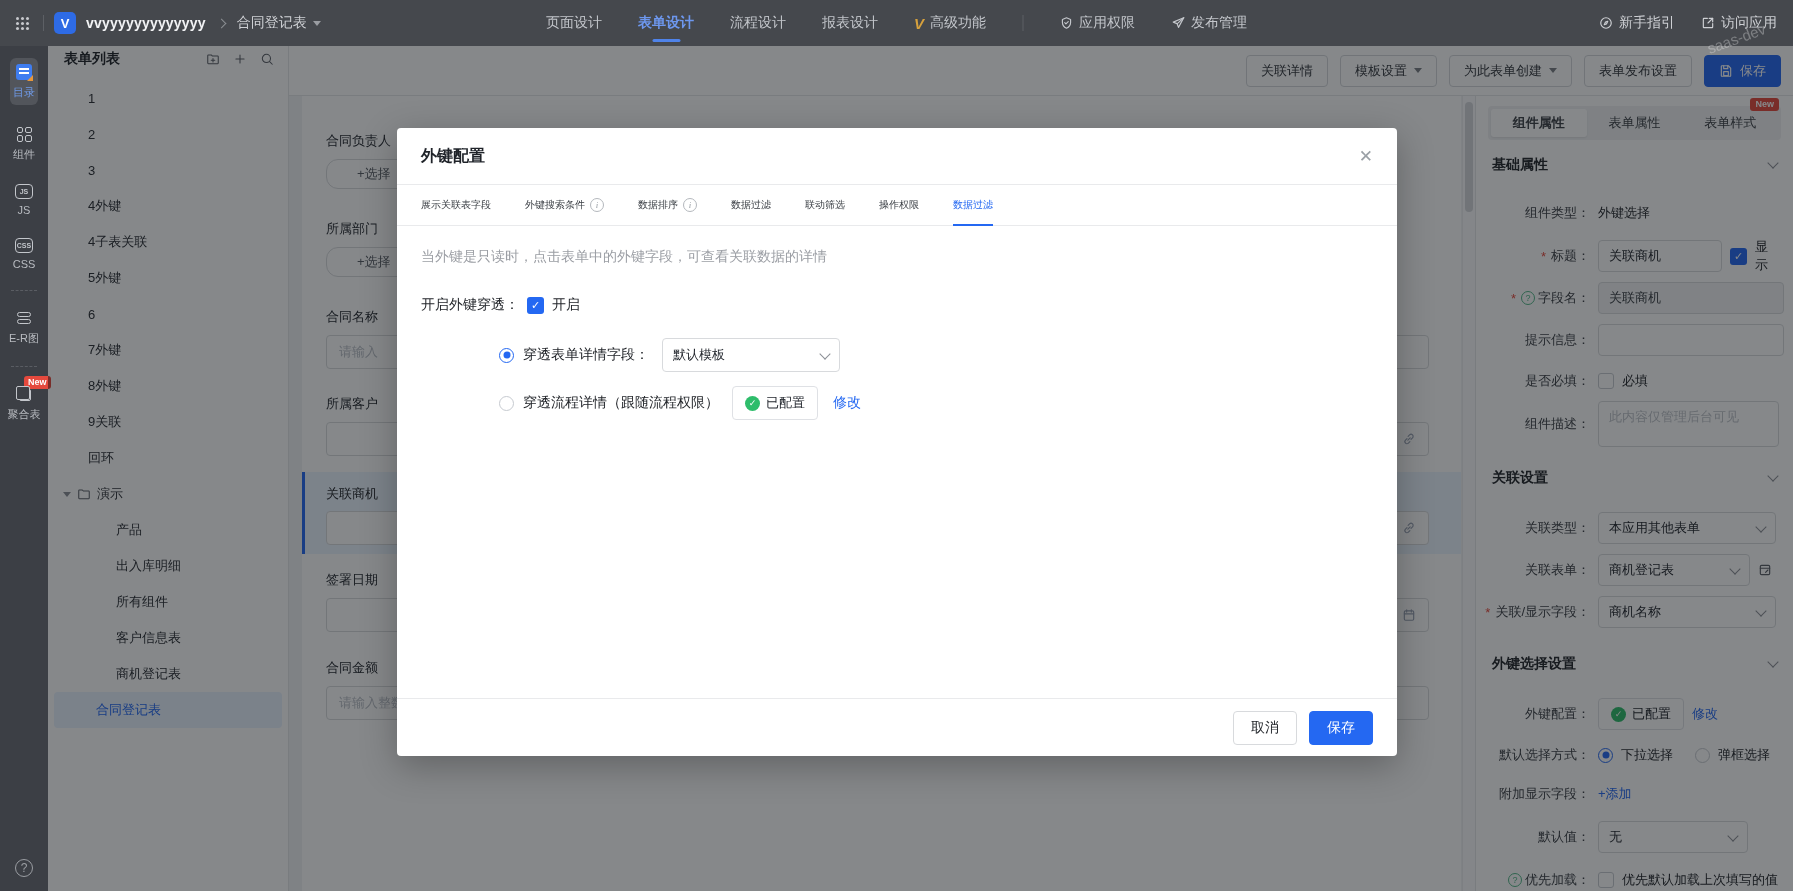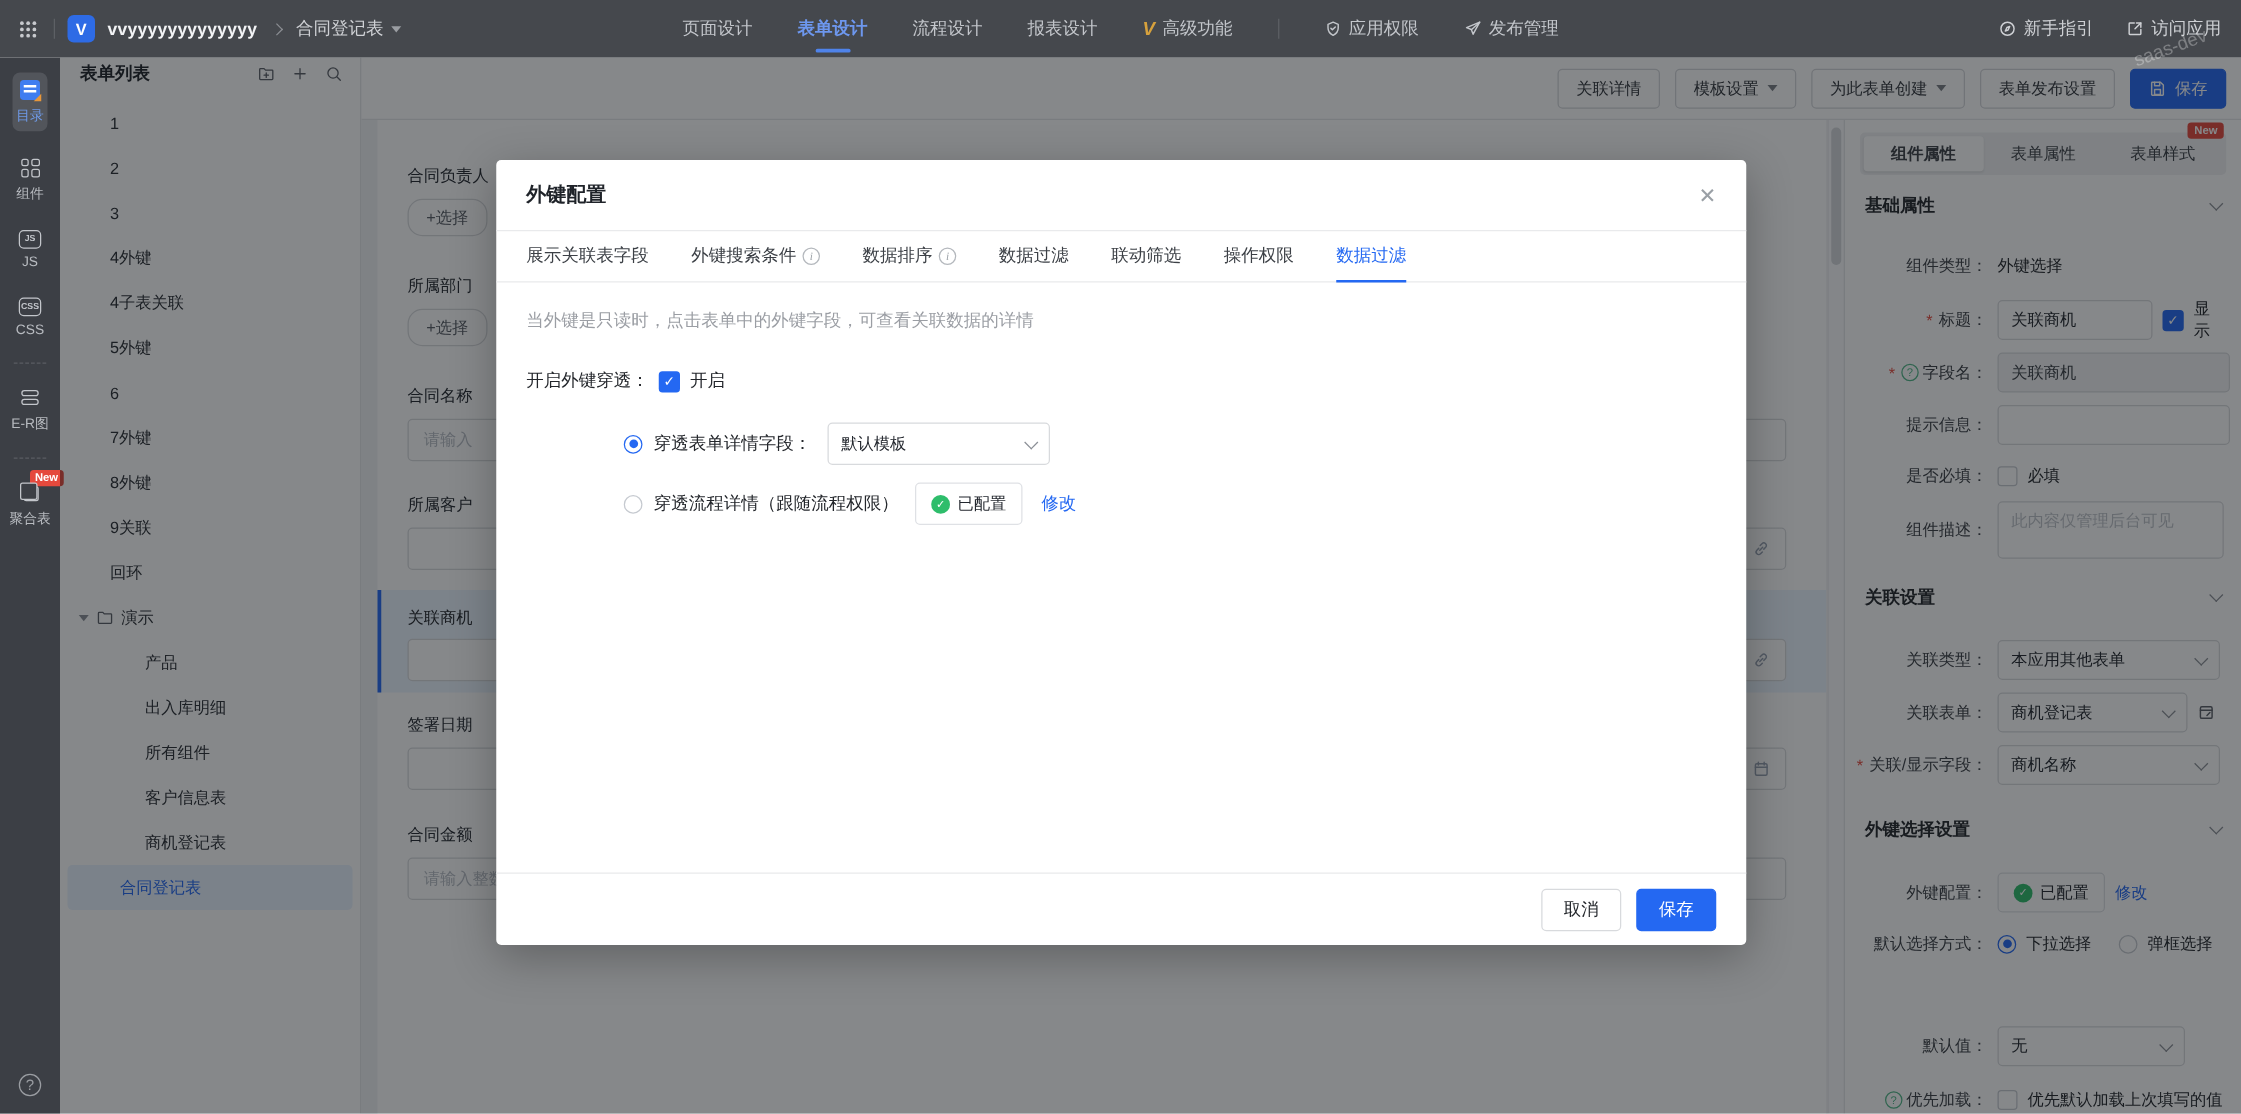--- a/index.html
+++ b/index.html
@@ -69,21 +69,21 @@
 .folder-ic{width:14px;height:14px;stroke:#5a5e66;fill:none;stroke-width:1.8}
 .frow.selected{background:#e8f2ff;color:#2468f2;border-radius:4px;margin:0 6px;padding-left:42px}
 
 
 .canvas{position:absolute;left:241px;top:50px;right:318px;bottom:0;background:#f0f2f5}
 .scroll-strip{position:absolute;right:0;top:0;bottom:0;width:13px;background:#fafbfc;border-left:1px solid #ececee}
 .scroll-thumb{position:absolute;right:2px;top:6px;width:8px;height:110px;border-radius:4px;background:#d4d6da}
 .card{position:absolute;left:13px;top:0;right:14px;bottom:0;background:#fff}
 .cfield{position:absolute;left:24px;right:32px}
 .cfield .flabel{font-size:13px;color:#23272e;margin-bottom:9px}
-.chip{display:inline-flex;align-items:center;height:30px;padding:0 14px;border:1px solid #d8dadd;border-radius:12px;color:#595e66;font-size:13px;background:#fff;cursor:pointer}
+.chip{display:inline-flex;align-items:center;height:30px;padding:0 30px;border:1px solid #d8dadd;border-radius:12px;color:#595e66;font-size:13px;background:#fff;cursor:pointer}
 .cinput{height:34px;border:1px solid #d8dadd;border-radius:4px;background:#fff;display:flex;align-items:center;padding:0 12px;font-size:13px;color:#23272e}
 .cinput .ph{color:#b9bec6}
 .cinput .right-ic{margin-left:auto;color:#98a2b3}
 .sel-field{position:absolute;left:0;right:0;top:376px;height:82px;background:#ebf4ff;border-left:3px solid #2468f2}
 .sel-field .inner{position:absolute;left:21px;right:32px;top:13px}
 
 
 .props{position:absolute;right:0;top:50px;bottom:0;width:318px;background:#fff;border-left:1px solid #e5e6e9;overflow:hidden}
 .ptabs{position:absolute;left:12px;right:12px;top:10px;height:34px;background:#f0f1f3;border-radius:4px;display:flex;padding:3px}
 .ptab{flex:1;display:flex;align-items:center;justify-content:center;font-size:13px;color:#3c4046;border-radius:3px;cursor:pointer}
@@ -117,21 +117,21 @@
 
 .dim{position:absolute;left:48px;top:46px;right:0;bottom:0;background:rgba(13,17,22,.5);z-index:4}
 .wm{position:absolute;top:30px;right:26px;color:rgba(255,255,255,.30);font-size:15px;transform:rotate(-20deg);z-index:5;pointer-events:none}
 
 
 .modal{position:absolute;left:397px;top:128px;width:1000px;height:628px;background:#fff;border-radius:4px;box-shadow:0 10px 36px rgba(0,0,0,.28);z-index:10;display:flex;flex-direction:column}
 .m-head{height:57px;display:flex;align-items:center;justify-content:space-between;padding:0 24px;border-bottom:1px solid #e9eaec}
 .m-title{font-size:16px;font-weight:bold;color:#1f2329}
 .m-close{color:#9aa0a6;font-size:17px;cursor:pointer;line-height:1}
 .m-tabs{height:41px;display:flex;align-items:stretch;gap:34px;padding:0 24px;border-bottom:1px solid #e9eaec}
-.mtab{display:flex;align-items:center;gap:5px;font-size:14px;color:#3c4046;position:relative;cursor:pointer}
+.mtab{display:flex;align-items:center;gap:5px;font-size:10px;color:#3c4046;position:relative;cursor:pointer}
 .mtab.active{color:#2468f2}
 .mtab.active::after{content:"";position:absolute;left:0;right:0;bottom:-1px;height:2px;background:#2468f2}
 .info-i{width:14px;height:14px;border:1.2px solid #b4b8bd;border-radius:50%;color:#9aa0a6;font-size:9px;display:flex;align-items:center;justify-content:center}
 .info-i::after{content:"i";font-style:italic;font-family:"Liberation Serif",serif}
 .m-body{flex:1;position:relative;padding:0 24px}
 .m-hint{position:absolute;left:24px;top:22px;font-size:14px;color:#9b9ea4}
 .m-enable{position:absolute;left:24px;top:62px;height:34px;display:flex;align-items:center;gap:8px;font-size:14px;color:#23262b}
 .m-radio-row{position:absolute;left:102px;display:flex;align-items:center;gap:9px;font-size:14px;color:#23262b}
 .m-sel{width:178px;height:34px;margin-left:4px}
 .m-foot{height:58px;border-top:1px solid #e9eaec;display:flex;align-items:center;justify-content:flex-end;gap:12px;padding:0 24px}
@@ -537,20 +537,24 @@
     </div>
 
     <div class="prow" style="top:645px;height:28px">
       <span class="plabel">默认选择方式：</span>
       <span class="radio on"></span>
       <span>下拉选择</span>
       <span class="radio" style="margin-left:14px"></span>
       <span>弹框选择</span>
     </div>
 
+    <div class="prow" style="top:684px;height:28px">
+      <span class="plabel">附加显示字段：</span>
+      <span class="blue-link">+添加</span>
+    </div>
 
     <div class="prow" style="top:725px;height:32px">
       <span class="plabel">默认值：</span>
       <div class="sel" style="width:150px">
           <span>无</span>
           <span class="chev"></span>
         </div>
     </div>
 
     <div class="prow" style="top:768px;height:32px">

